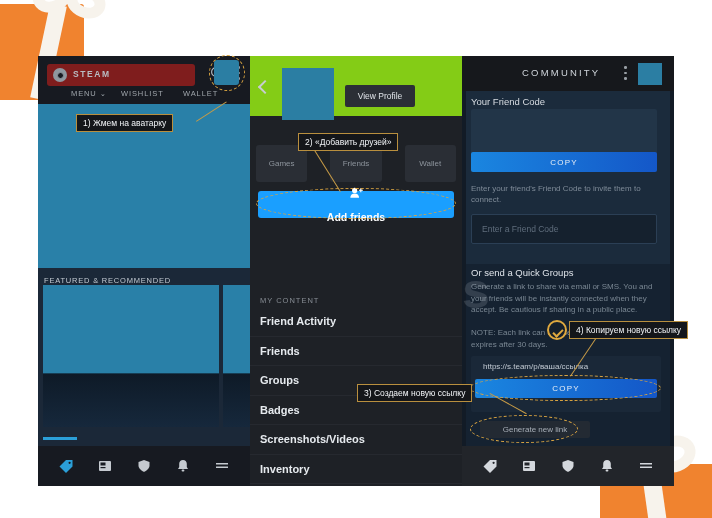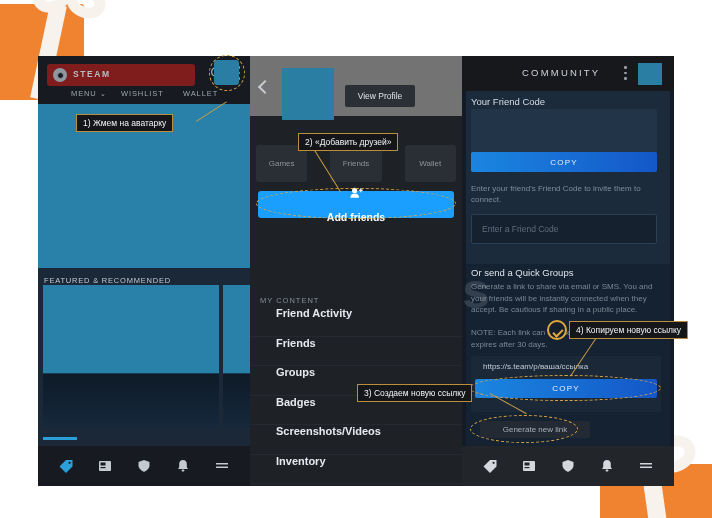--- a/index.html
+++ b/index.html
@@ -45,34 +45,34 @@
   .l-feat-label { position:absolute; left:6px; top:220px; font-size:7.5px; letter-spacing:0.8px; color:#c4cbd3; }
   .l-card-big { position:absolute; left:5px; top:229px; width:176px; height:142px;
                 background:linear-gradient(180deg,#2980a8 0%,#2980a8 62%,#0e1a27 62.5%,#16283c 100%); }
   .l-card-small { position:absolute; left:185px; top:229px; width:27px; height:142px;
                 background:linear-gradient(180deg,#2980a8 0%,#2980a8 62%,#0e1a27 62.5%,#16283c 100%); }
   .l-underline { position:absolute; left:5px; top:381px; width:34px; height:2.5px; background:#2b9fd8; }
   .l-tabbar { position:absolute; left:0; top:390px; width:212px; height:40px; background:#171a21; }
 
   
   #panel-mid { left: 250px; top: 56px; width: 212px; height: 430px; background:#1e2126; }
-  .m-top { position:absolute; left:0; top:0; width:212px; height:60px; background:#737373; }
+  .m-top { position:absolute; left:0; top:0; width:212px; height:60px; background:#84cc16; }
   .m-back { position:absolute; left:10px; top:26px; width:10px; height:10px; border-left:2px solid #c8ccd2; border-bottom:2px solid #c8ccd2; transform:rotate(45deg); }
   .m-avatar { position:absolute; left:32px; top:12px; width:52px; height:52px; background:#2b7ea3; }
   .m-viewprofile { position:absolute; left:95px; top:29px; width:70px; height:22px; background:#2b2f36; border-radius:2px;
                    display:flex; align-items:center; justify-content:center; font-size:8.5px; color:#dfe3e8; }
   .m-pills { position:absolute; left:6px; top:89px; width:200px; height:37px; display:flex; gap:23px; }
   .m-pill { flex:1; background:#2a2e35; border-radius:3px; display:flex; align-items:center; justify-content:center;
             font-size:8px; color:#8d949c; }
   .m-addfriends { position:absolute; left:8px; top:135px; width:196px; height:27px; background:#1a9fff; border-radius:3px;
                   display:flex; align-items:center; justify-content:center; gap:7px;flex-direction:column; }
   .m-addfriends-label { font-size:10.5px; font-weight:bold; color:#ffffff; }
   .m-section-title { position:absolute; left:10px; top:240px; font-size:7.5px; letter-spacing:1px; color:#878d94; }
   .m-list { position:absolute; left:0; top:251px; width:212px; }
-  .m-row { height:29.5px; border-bottom:1px solid #26292f; display:flex; align-items:flex-start; padding-left:26px; }
+  .m-row { height:29.5px; border-bottom:1px solid #26292f; display:flex; align-items:center; padding-left:10px; }
   .m-row-label { font-size:11px; font-weight:bold; color:#e6eaee; }
   .m-row2 { height:32px; border-bottom:1px solid #26292f; padding-left:10px; padding-top:4px; position:relative; }
 
   
   #panel-right { left: 462px; top: 56px; width: 212px; height: 430px; background:#121b26; }
   .r-top { position:absolute; left:0; top:0; width:212px; height:35px; background:#16181c; }
   .r-title { position:absolute; left:60px; top:11px; font-size:9.5px; letter-spacing:2.2px; color:#cfd4da; }
   .r-kebab { position:absolute; left:162px; top:10px; width:4px; height:15px; }
   .r-avatar { position:absolute; left:176px; top:7px; width:24px; height:22px; background:#2b7ea3; }
   .r-card { position:absolute; left:4px; top:35px; width:204px; height:173px; background:#1b2b3c; }

